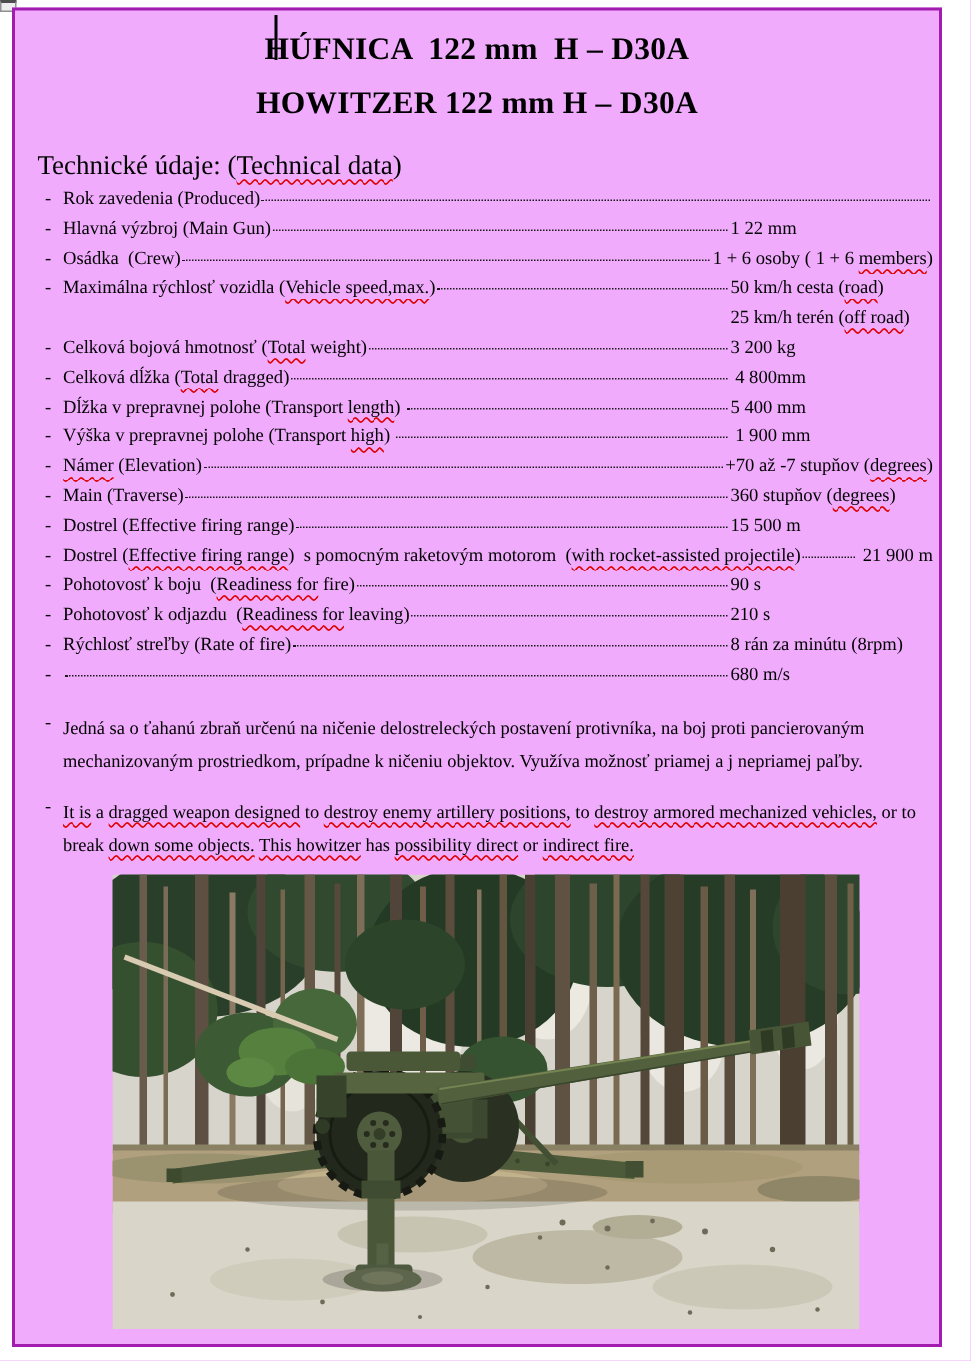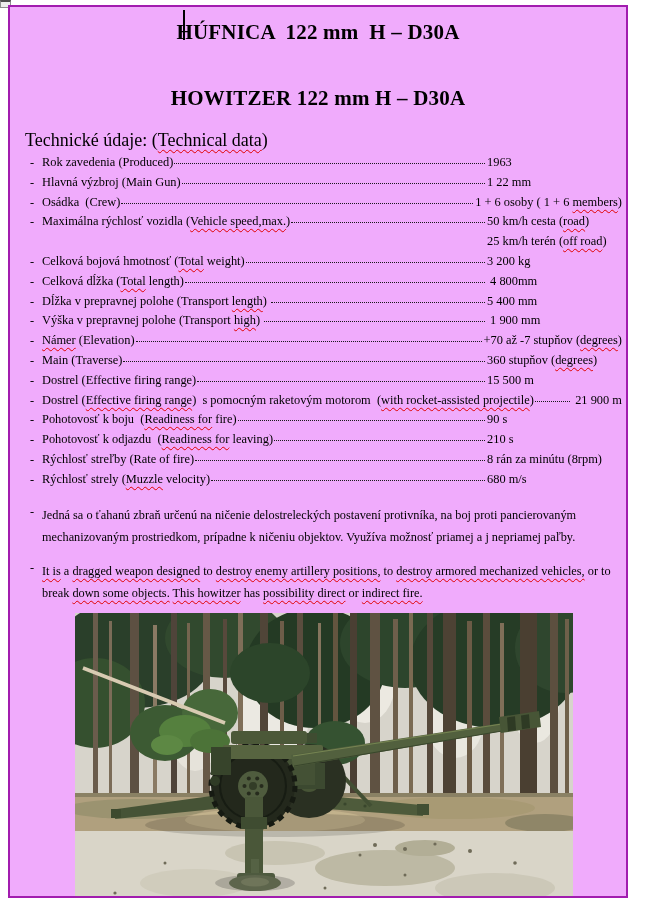--- a/index.html
+++ b/index.html
@@ -13,21 +13,21 @@
   }
   .page{
     position:absolute;left:8px;top:5px;width:620px;height:893px;box-sizing:border-box;
     border:2px solid #a21caf;background:#f0abfc;overflow:hidden;padding-top:6px;
   }
   .cursor{position:absolute;left:173px;top:3px;width:1.5px;height:30px;background:#000;}
   .title{
     margin:6px 0 0 0;font-size:21px;line-height:26px;font-weight:bold;
     text-align:center;white-space:pre;letter-spacing:.2px;
   }
-  .title2{margin-top:40px;}
+  .title2{margin-top:10px;}
   .heading{margin:18px 0 0 15px;font-size:18px;line-height:22px;white-space:pre;}
   .specs{margin:2px 4px 0 20px;}
   .spec-row{display:flex;align-items:baseline;font-size:12.4px;line-height:19.8px;}
   .dash{flex:0 0 12px;width:12px;white-space:pre;}
   .slabel{flex:0 0 auto;white-space:pre;}
   .leader{flex:1 1 10px;min-width:8px;border-bottom:1.5px dotted #1a1a1a;transform:translateY(-2px);margin:0 2px 0 1px;}
   .cont .leader{border-bottom:none;}
   .svalue{flex:0 0 auto;min-width:135px;white-space:pre;}
   .short .svalue{min-width:0;}
   .para{display:flex;margin:14px 4px 0 20px;font-size:12.3px;}
@@ -50,21 +50,20 @@
   <h1 class="title">HÚFNICA  122 mm  H – D30A</h1>
   <h1 class="title title2">HOWITZER 122 mm H – D30A</h1>
 
   <div class="heading"><span>Technické údaje: (</span><span class="sq">Technical data</span><span>)</span></div>
 
   <div class="specs">
       <div class="spec-row">
         <span class="dash">-</span>
         <span class="slabel"><span>Rok zavedenia (Produced)</span></span>
         <span class="leader"></span>
-        <span class="svalue"><span>1963</span></span>
       </div>
       <div class="spec-row">
         <span class="dash">-</span>
         <span class="slabel"><span>Hlavná výzbroj (Main Gun)</span></span>
         <span class="leader"></span>
         <span class="svalue"><span>1 22 mm</span></span>
       </div>
       <div class="spec-row">
         <span class="dash">-</span>
         <span class="slabel"><span>Osádka  (Crew)</span></span>
@@ -84,21 +83,21 @@
         <span class="svalue"><span>25 km/h terén (</span><span class="sq">off road</span><span>)</span></span>
       </div>
       <div class="spec-row">
         <span class="dash">-</span>
         <span class="slabel"><span>Celková bojová hmotnosť (</span><span class="sq">Total</span><span> weight)</span></span>
         <span class="leader"></span>
         <span class="svalue"><span>3 200 kg</span></span>
       </div>
       <div class="spec-row">
         <span class="dash">-</span>
-        <span class="slabel"><span>Celková dĺžka (</span><span class="sq">Total</span><span> length)</span></span>
+        <span class="slabel"><span>Celková dĺžka (</span><span class="sq">Total</span><span> dragged)</span></span>
         <span class="leader"></span>
         <span class="svalue"><span> 4 800mm</span></span>
       </div>
       <div class="spec-row">
         <span class="dash">-</span>
         <span class="slabel"><span>Dĺžka v prepravnej polohe (Transport </span><span class="sq">length</span><span>) </span></span>
         <span class="leader"></span>
         <span class="svalue"><span>5 400 mm</span></span>
       </div>
       <div class="spec-row">
@@ -144,21 +143,20 @@
         <span class="svalue"><span>210 s</span></span>
       </div>
       <div class="spec-row">
         <span class="dash">-</span>
         <span class="slabel"><span>Rýchlosť streľby (Rate of fire)</span></span>
         <span class="leader"></span>
         <span class="svalue"><span>8 rán za minútu (8rpm)</span></span>
       </div>
       <div class="spec-row">
         <span class="dash">-</span>
-        <span class="slabel"><span>Rýchlosť strely (</span><span class="sq">Muzzle</span><span> velocity)</span></span>
         <span class="leader"></span>
         <span class="svalue"><span>680 m/s</span></span>
       </div>
     </div>
 
   <div class="para">
     <span class="dash">-</span>
     <span class="ptext"><span>Jedná sa o ťahanú zbraň určenú na ničenie delostreleckých postavení protivníka, na boj proti pancierovaným mechanizovaným prostriedkom, prípadne k ničeniu objektov. Využíva možnosť priamej a j nepriamej paľby.</span></span>
   </div>
 

